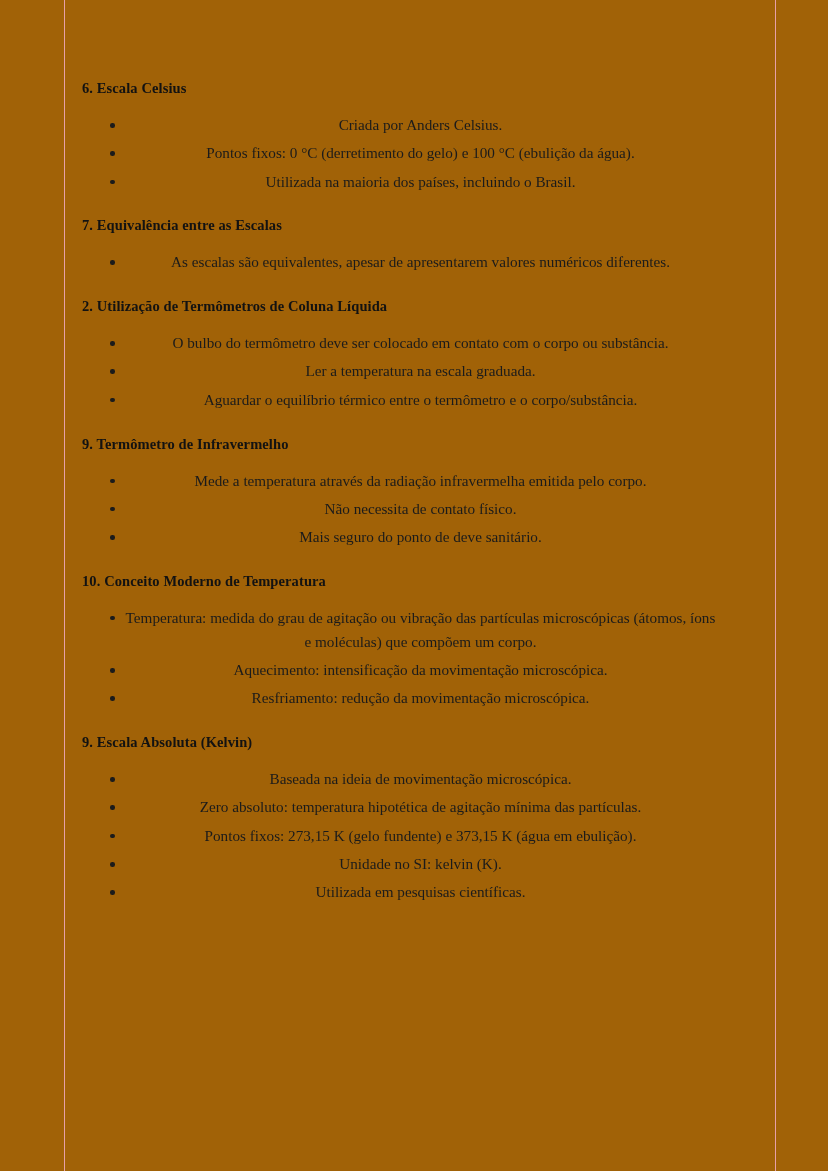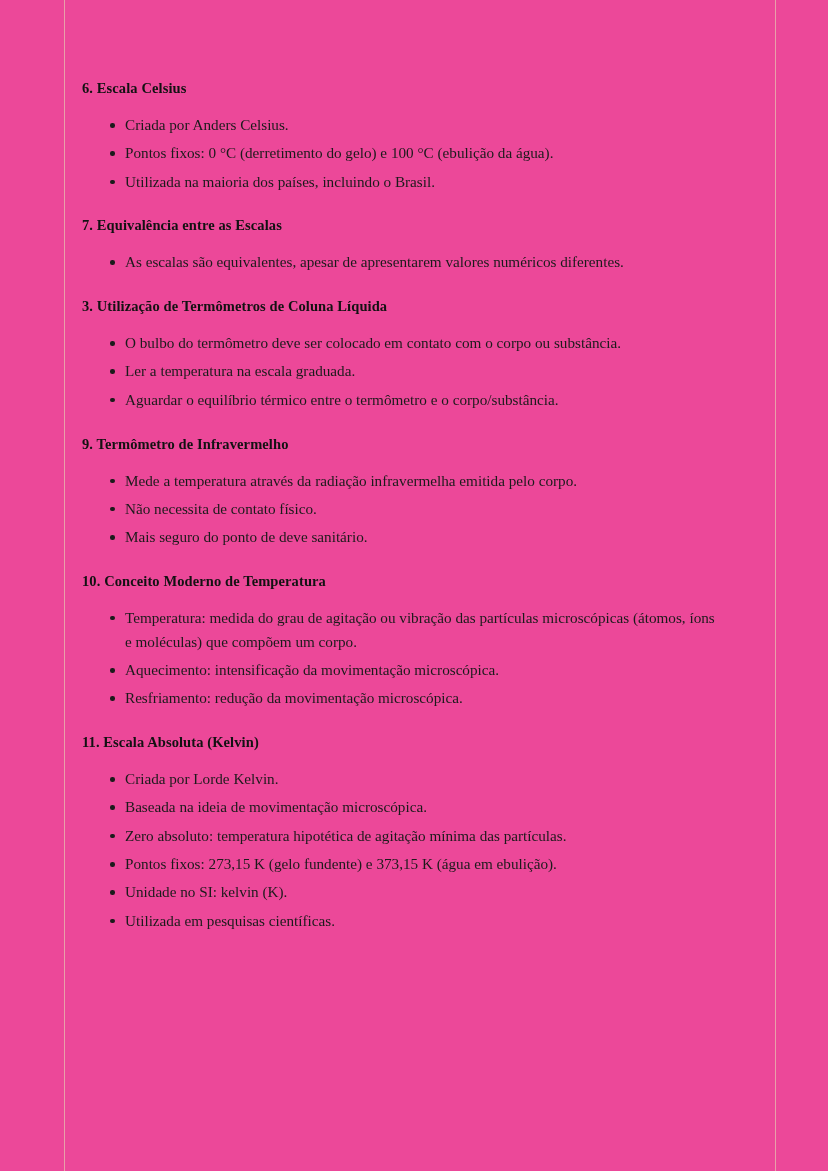--- a/index.html
+++ b/index.html
@@ -14,21 +14,21 @@
     color: #1a1a1a;
     position: relative;
     overflow: hidden;
   }
   .page {
     position: absolute;
     top: 0;
     left: 0;
     width: 828px;
     height: 1171px;
-    background: #ec4899;
+    background: #a16207;
   }
   
   .rule {
     position: absolute;
     top: 0;
     bottom: 0;
     width: 1px;
     background: #e8a0a8;
   }
   .rule-left  { left: 64px; }
@@ -51,20 +51,21 @@
   }
   .block {
     margin-bottom: 24px;
   }
   .block:last-child { margin-bottom: 0; }
 
   ul.bullets {
     margin: 16px;
     padding: 0 0 0 27px;
     list-style: none;
+    text-align: center;
   }
   ul.bullets li {
     position: relative;
     font-size: 15.2px;
     line-height: 23.8px;
     margin: 0 0 4.5px 0;
     color: #1b1b1b;
   }
   ul.bullets li:last-child { margin-bottom: 0; }
   ul.bullets li::before {
@@ -98,21 +99,21 @@
     </div>
 
     <div class="block">
       <h2 class="section-title">7. Equivalência entre as Escalas</h2>
       <ul class="bullets">
         <li>As escalas são equivalentes, apesar de apresentarem valores numéricos diferentes.</li>
       </ul>
     </div>
 
     <div class="block">
-      <h2 class="section-title">3. Utilização de Termômetros de Coluna Líquida</h2>
+      <h2 class="section-title">2. Utilização de Termômetros de Coluna Líquida</h2>
       <ul class="bullets">
         <li>O bulbo do termômetro deve ser colocado em contato com o corpo ou substância.</li>
         <li>Ler a temperatura na escala graduada.</li>
         <li>Aguardar o equilíbrio térmico entre o termômetro e o corpo/substância.</li>
       </ul>
     </div>
 
     <div class="block">
       <h2 class="section-title">9. Termômetro de Infravermelho</h2>
       <ul class="bullets">
@@ -125,23 +126,22 @@
     <div class="block">
       <h2 class="section-title">10. Conceito Moderno de Temperatura</h2>
       <ul class="bullets">
         <li>Temperatura: medida do grau de agitação ou vibração das partículas microscópicas (átomos, íons e moléculas) que compõem um corpo.</li>
         <li>Aquecimento: intensificação da movimentação microscópica.</li>
         <li>Resfriamento: redução da movimentação microscópica.</li>
       </ul>
     </div>
 
     <div class="block">
-      <h2 class="section-title">11. Escala Absoluta (Kelvin)</h2>
+      <h2 class="section-title">9. Escala Absoluta (Kelvin)</h2>
       <ul class="bullets">
-        <li>Criada por Lorde Kelvin.</li>
         <li>Baseada na ideia de movimentação microscópica.</li>
         <li>Zero absoluto: temperatura hipotética de agitação mínima das partículas.</li>
         <li>Pontos fixos: 273,15 K (gelo fundente) e 373,15 K (água em ebulição).</li>
         <li>Unidade no SI: kelvin (K).</li>
         <li>Utilizada em pesquisas científicas.</li>
       </ul>
     </div>
 
   </div>
 </div>

